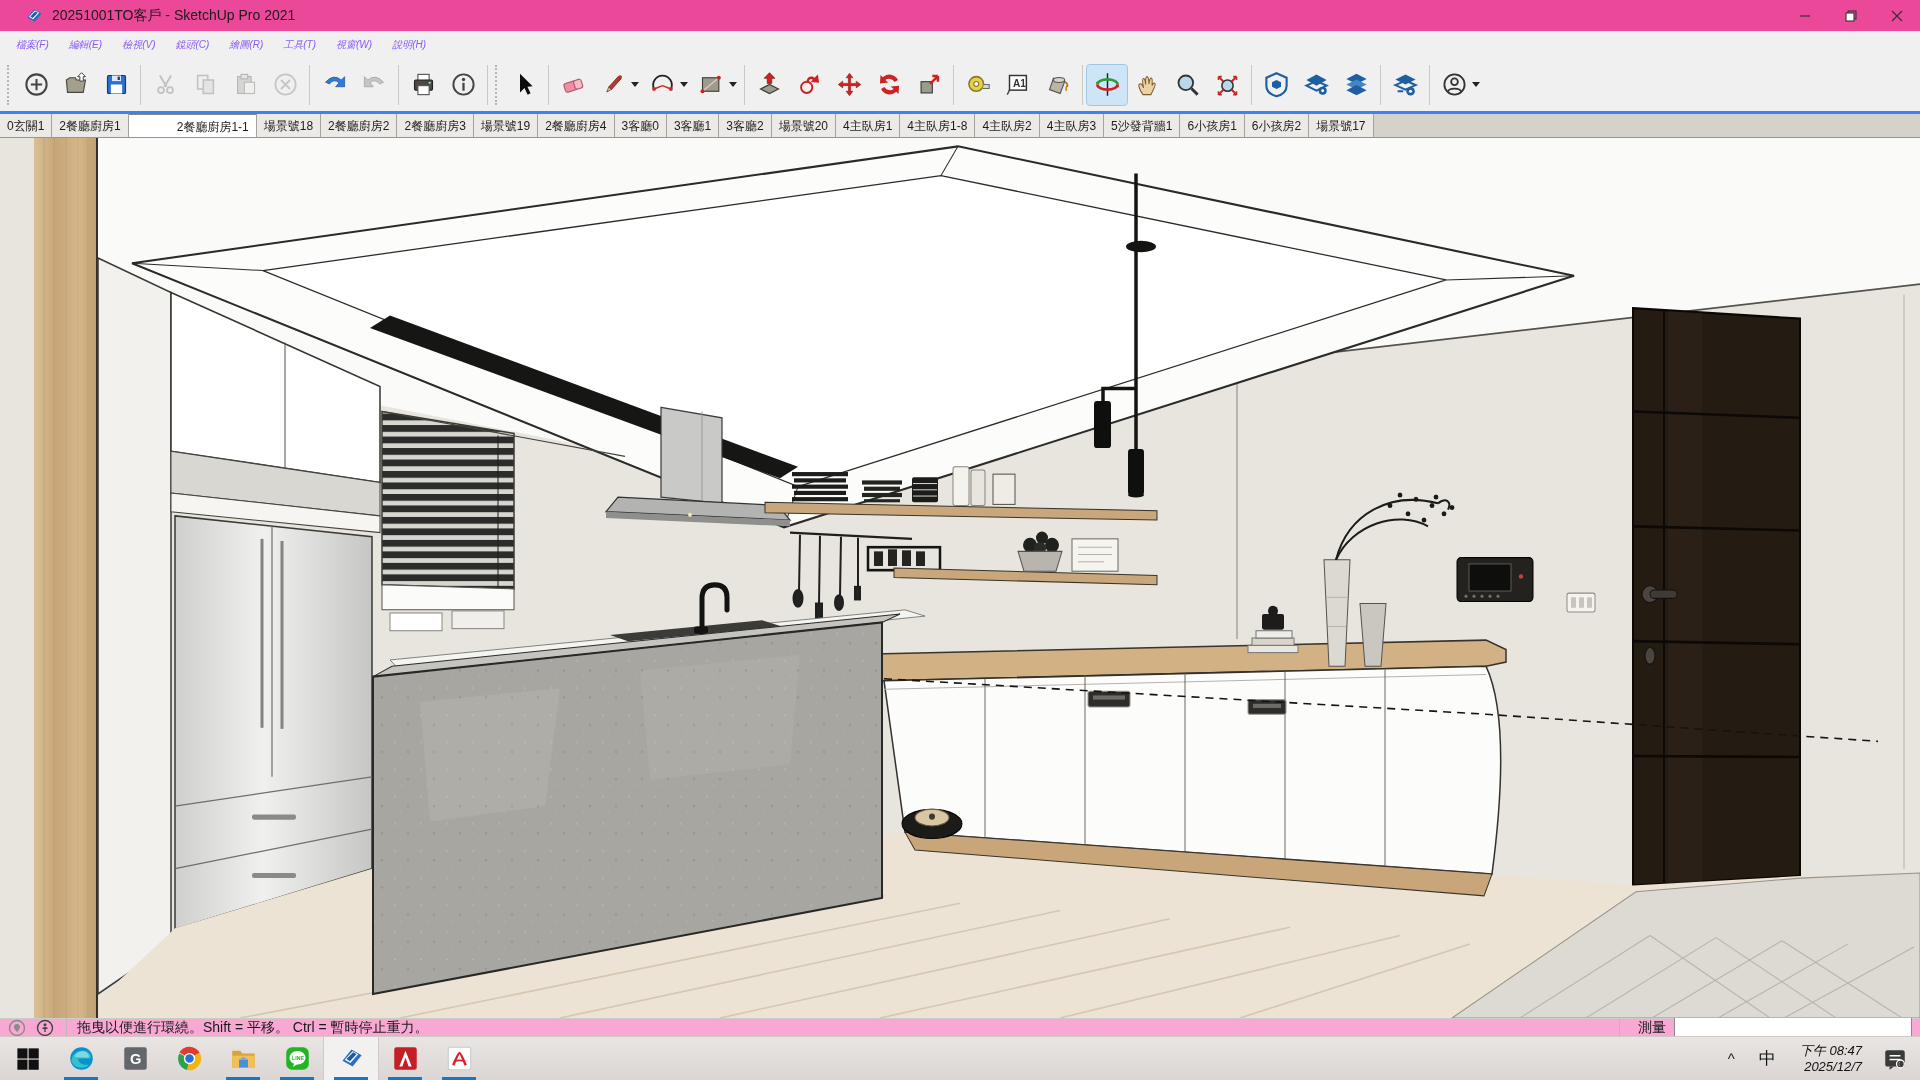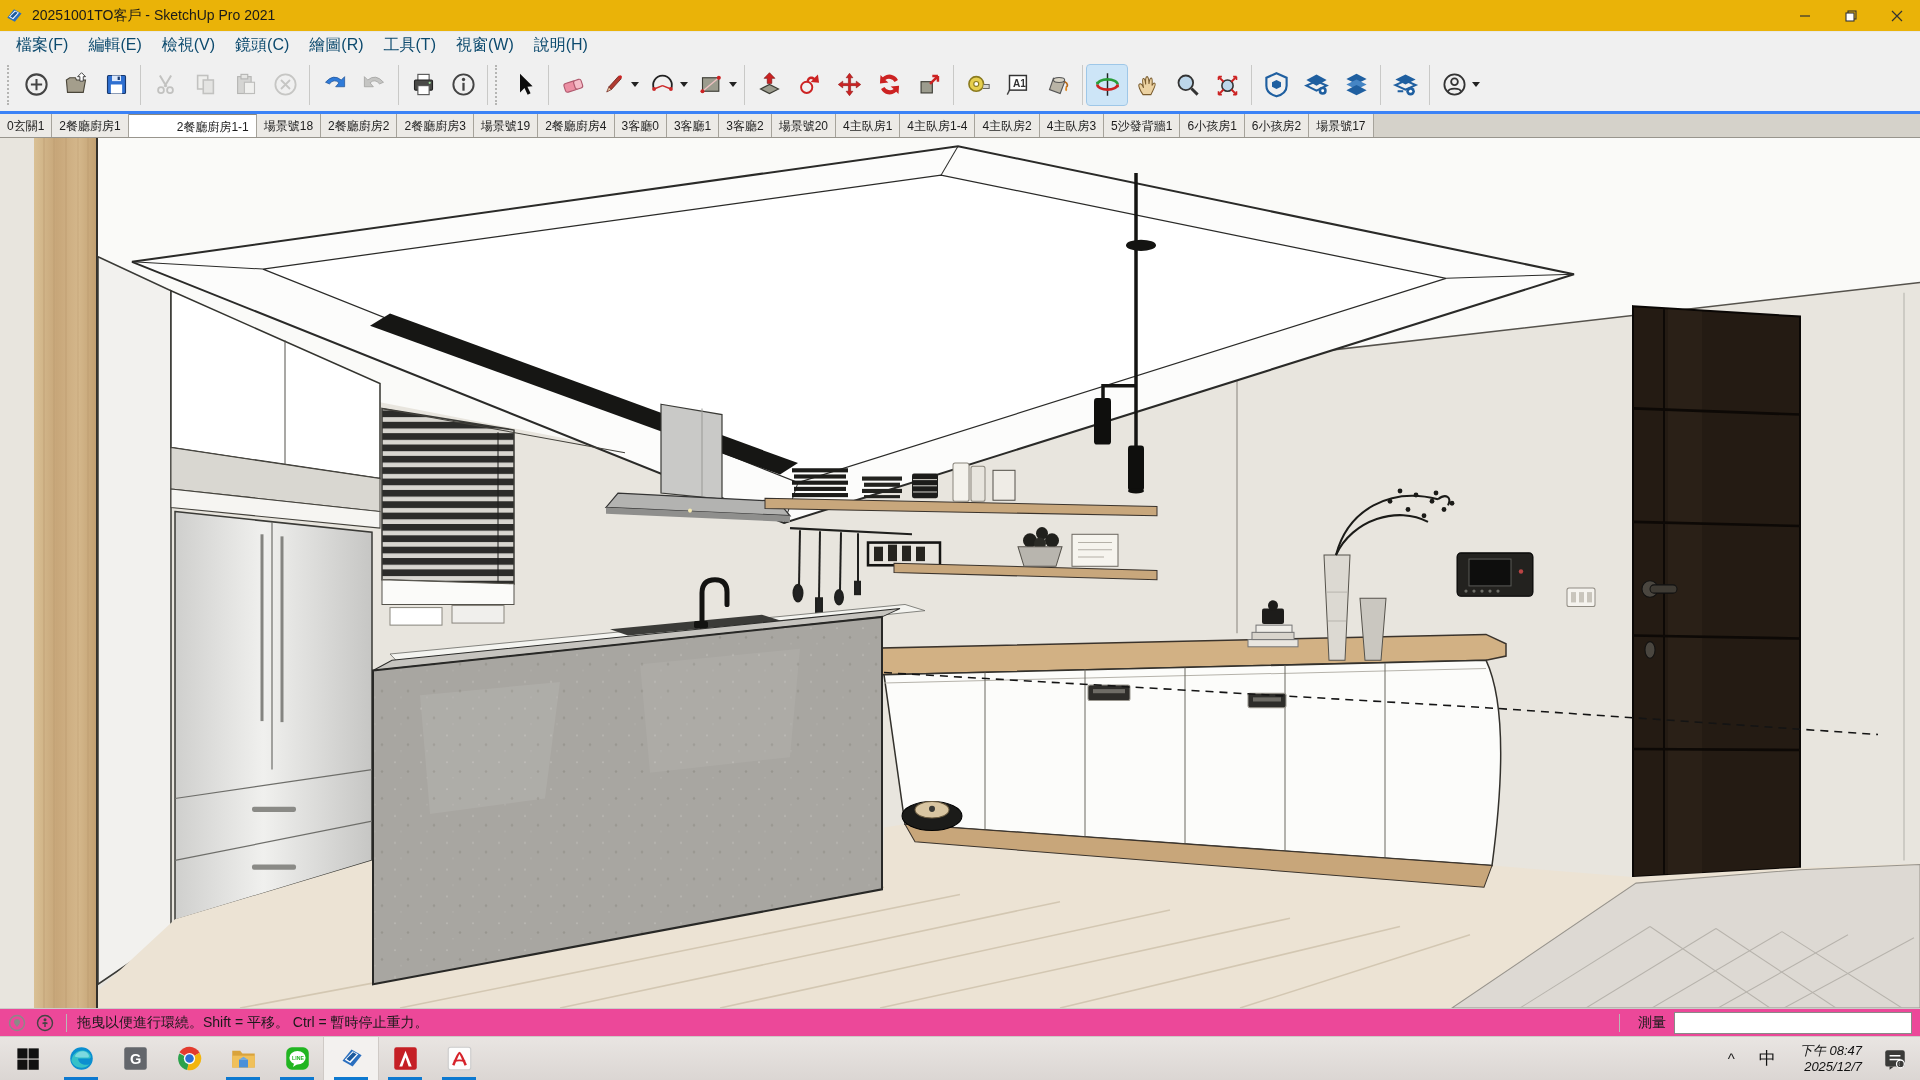--- a/index.html
+++ b/index.html
@@ -1,29 +1,29 @@
 <!DOCTYPE html>
 <html><head>
 <meta charset="utf-8">
 <style>
   * { margin:0; padding:0; box-sizing:border-box; }
   html,body { width:1920px; height:1080px; overflow:hidden; font-family:"Liberation Sans",sans-serif; background:#f0f0f0; }
   .app { width:1920px; height:1080px; display:flex; flex-direction:column; }
 
   
-  .titlebar { height:32px; background:#eab308; display:flex; align-items:center; padding-left:4px; border-bottom:1px solid #e8e8e8; }
+  .titlebar { height:32px; background:#ec4899; display:flex; align-items:center; padding-left:24px; border-bottom:1px solid #e8e8e8; }
   .titlebar .appicon { width:20px; height:20px; margin-right:8px; }
   .titlebar .title { font-size:14px; color:#1a1a1a; flex:1; }
   .wincontrols { display:flex; height:100%; }
   .wincontrols .wbtn { width:46px; height:100%; display:flex; align-items:center; justify-content:center; color:#333; }
   .wincontrols .wbtn svg { width:12px; height:12px; }
 
   
   .menubar { height:26px; background:#f0f0f0; display:flex; align-items:center; padding-left:6px; }
-  .menubar .mitem { font-size:16px; color:#0c4a6e; padding:3px 10px; }
+  .menubar .mitem { font-size:10px; color:#8b5cf6; padding:3px 10px;font-style:italic; }
 
   
   .toolbar { height:56px; background:#f0f0f0; border-bottom:3px solid #3b82f6; display:flex; align-items:center; padding:0 4px; }
   .tsep { width:1px; height:40px; background:#c9c9c7; margin:0 4px; }
   .tgrip { width:4px; height:40px; border-left:2px dotted #b5b5b3; margin:0 5px 0 3px; }
   .tbtn { width:40px; height:40px; display:flex; align-items:center; justify-content:center; border-radius:3px; position:relative; }
   .tbtn svg { width:27px; height:27px; }
   .tbtn.active { background:#cde5f7; outline:1px solid #9ec7e8; }
   .ddcaret { width:0; height:0; border-left:4px solid transparent; border-right:4px solid transparent; border-top:5px solid #222; margin:0 3px 0 -2px; align-self:center; }
 
@@ -31,21 +31,21 @@
   .scenetabs { height:24px; background:#fca5a5; display:flex; align-items:stretch; border-bottom:1px solid #98958d; overflow:hidden; }
   .stab { font-size:12px; color:#1c1c1c; padding:4px 7px 0 7px; background:#eceae6; border-right:1px solid #a6a39b; white-space:nowrap; }
   .stab.active { background:#ffffff; border-top:1px solid #8a877f;padding-left:48px; }
   .scenetabs .filler { flex:1; background:#d5d2ca; }
 
   
   .viewport { flex:1; position:relative; background:#e8e5de; overflow:hidden; }
   .viewport svg { width:100%; height:100%; display:block; }
 
   
-  .statusbar { height:28px; background:#ec4899; border-top:1px solid #cbcbc9; display:flex; align-items:center; padding:0 8px; }
+  .statusbar { height:18px; background:#f9a8d4; border-top:1px solid #cbcbc9; display:flex; align-items:center; padding:0 8px; }
   .statusbar .sicon { width:18px; height:18px; margin-right:10px; }
   .statusbar .vline { width:1px; height:18px; background:#b9b9b7; margin:0 10px 0 2px; }
   .statusbar .hint { font-size:14px; color:#1a1a1a; flex:1; }
   .measure { display:flex; align-items:center; }
   .measure .mlabel { font-size:14px; color:#1a1a1a; margin:16px 8px; }
   .measure input { width:238px; height:22px; border:1px solid #8a8a88; background:#fff; font-size:13px; padding:0 4px; font-family:"Liberation Sans",sans-serif; }
 
   
   .taskbar { height:44px; background:linear-gradient(#e9e5e2,#dbd6d3); border-top:1px solid #cfcac7; display:flex; align-items:stretch; }
   .tapp { width:54px; display:flex; align-items:center; justify-content:center; position:relative; }
@@ -352,21 +352,21 @@
     <span class="stab">場景號18</span>
     <span class="stab">2餐廳廚房2</span>
     <span class="stab">2餐廳廚房3</span>
     <span class="stab">場景號19</span>
     <span class="stab">2餐廳廚房4</span>
     <span class="stab">3客廳0</span>
     <span class="stab">3客廳1</span>
     <span class="stab">3客廳2</span>
     <span class="stab">場景號20</span>
     <span class="stab">4主臥房1</span>
-    <span class="stab">4主臥房1-4</span>
+    <span class="stab">4主臥房1-8</span>
     <span class="stab">4主臥房2</span>
     <span class="stab">4主臥房3</span>
     <span class="stab">5沙發背牆1</span>
     <span class="stab">6小孩房1</span>
     <span class="stab">6小孩房2</span>
     <span class="stab">場景號17</span>
     <span class="filler"></span>
   </div>
 
   <div class="viewport">

